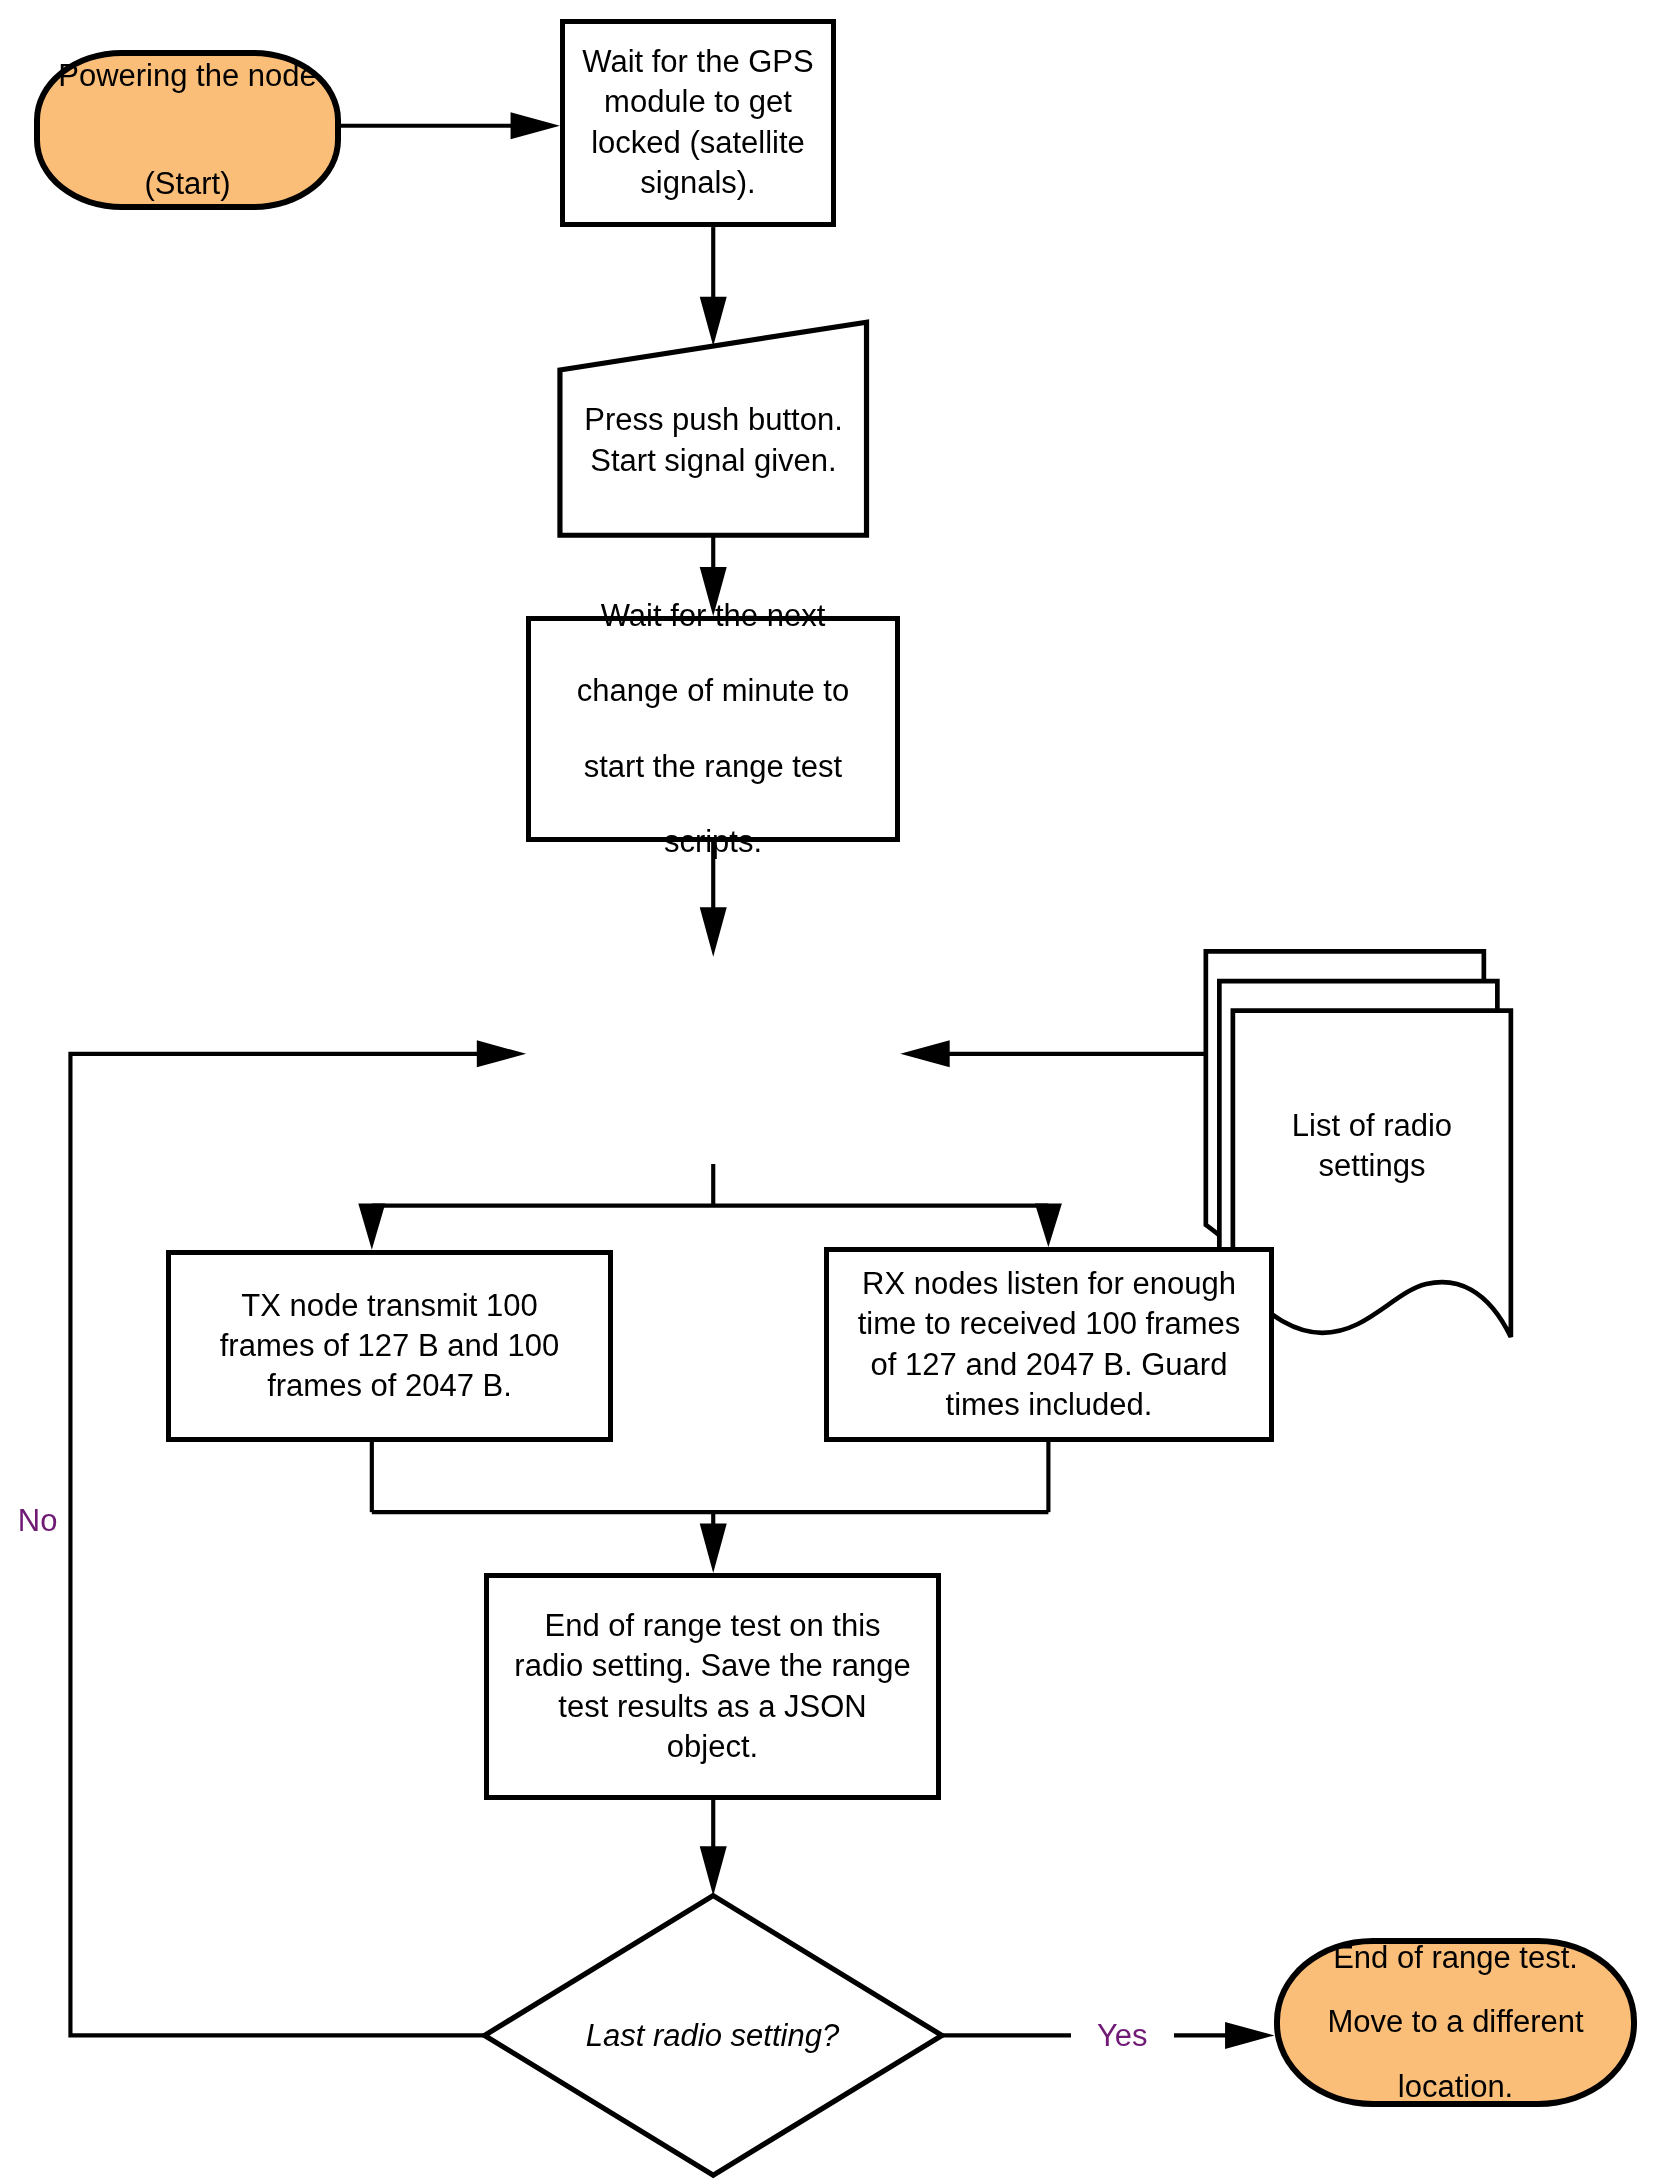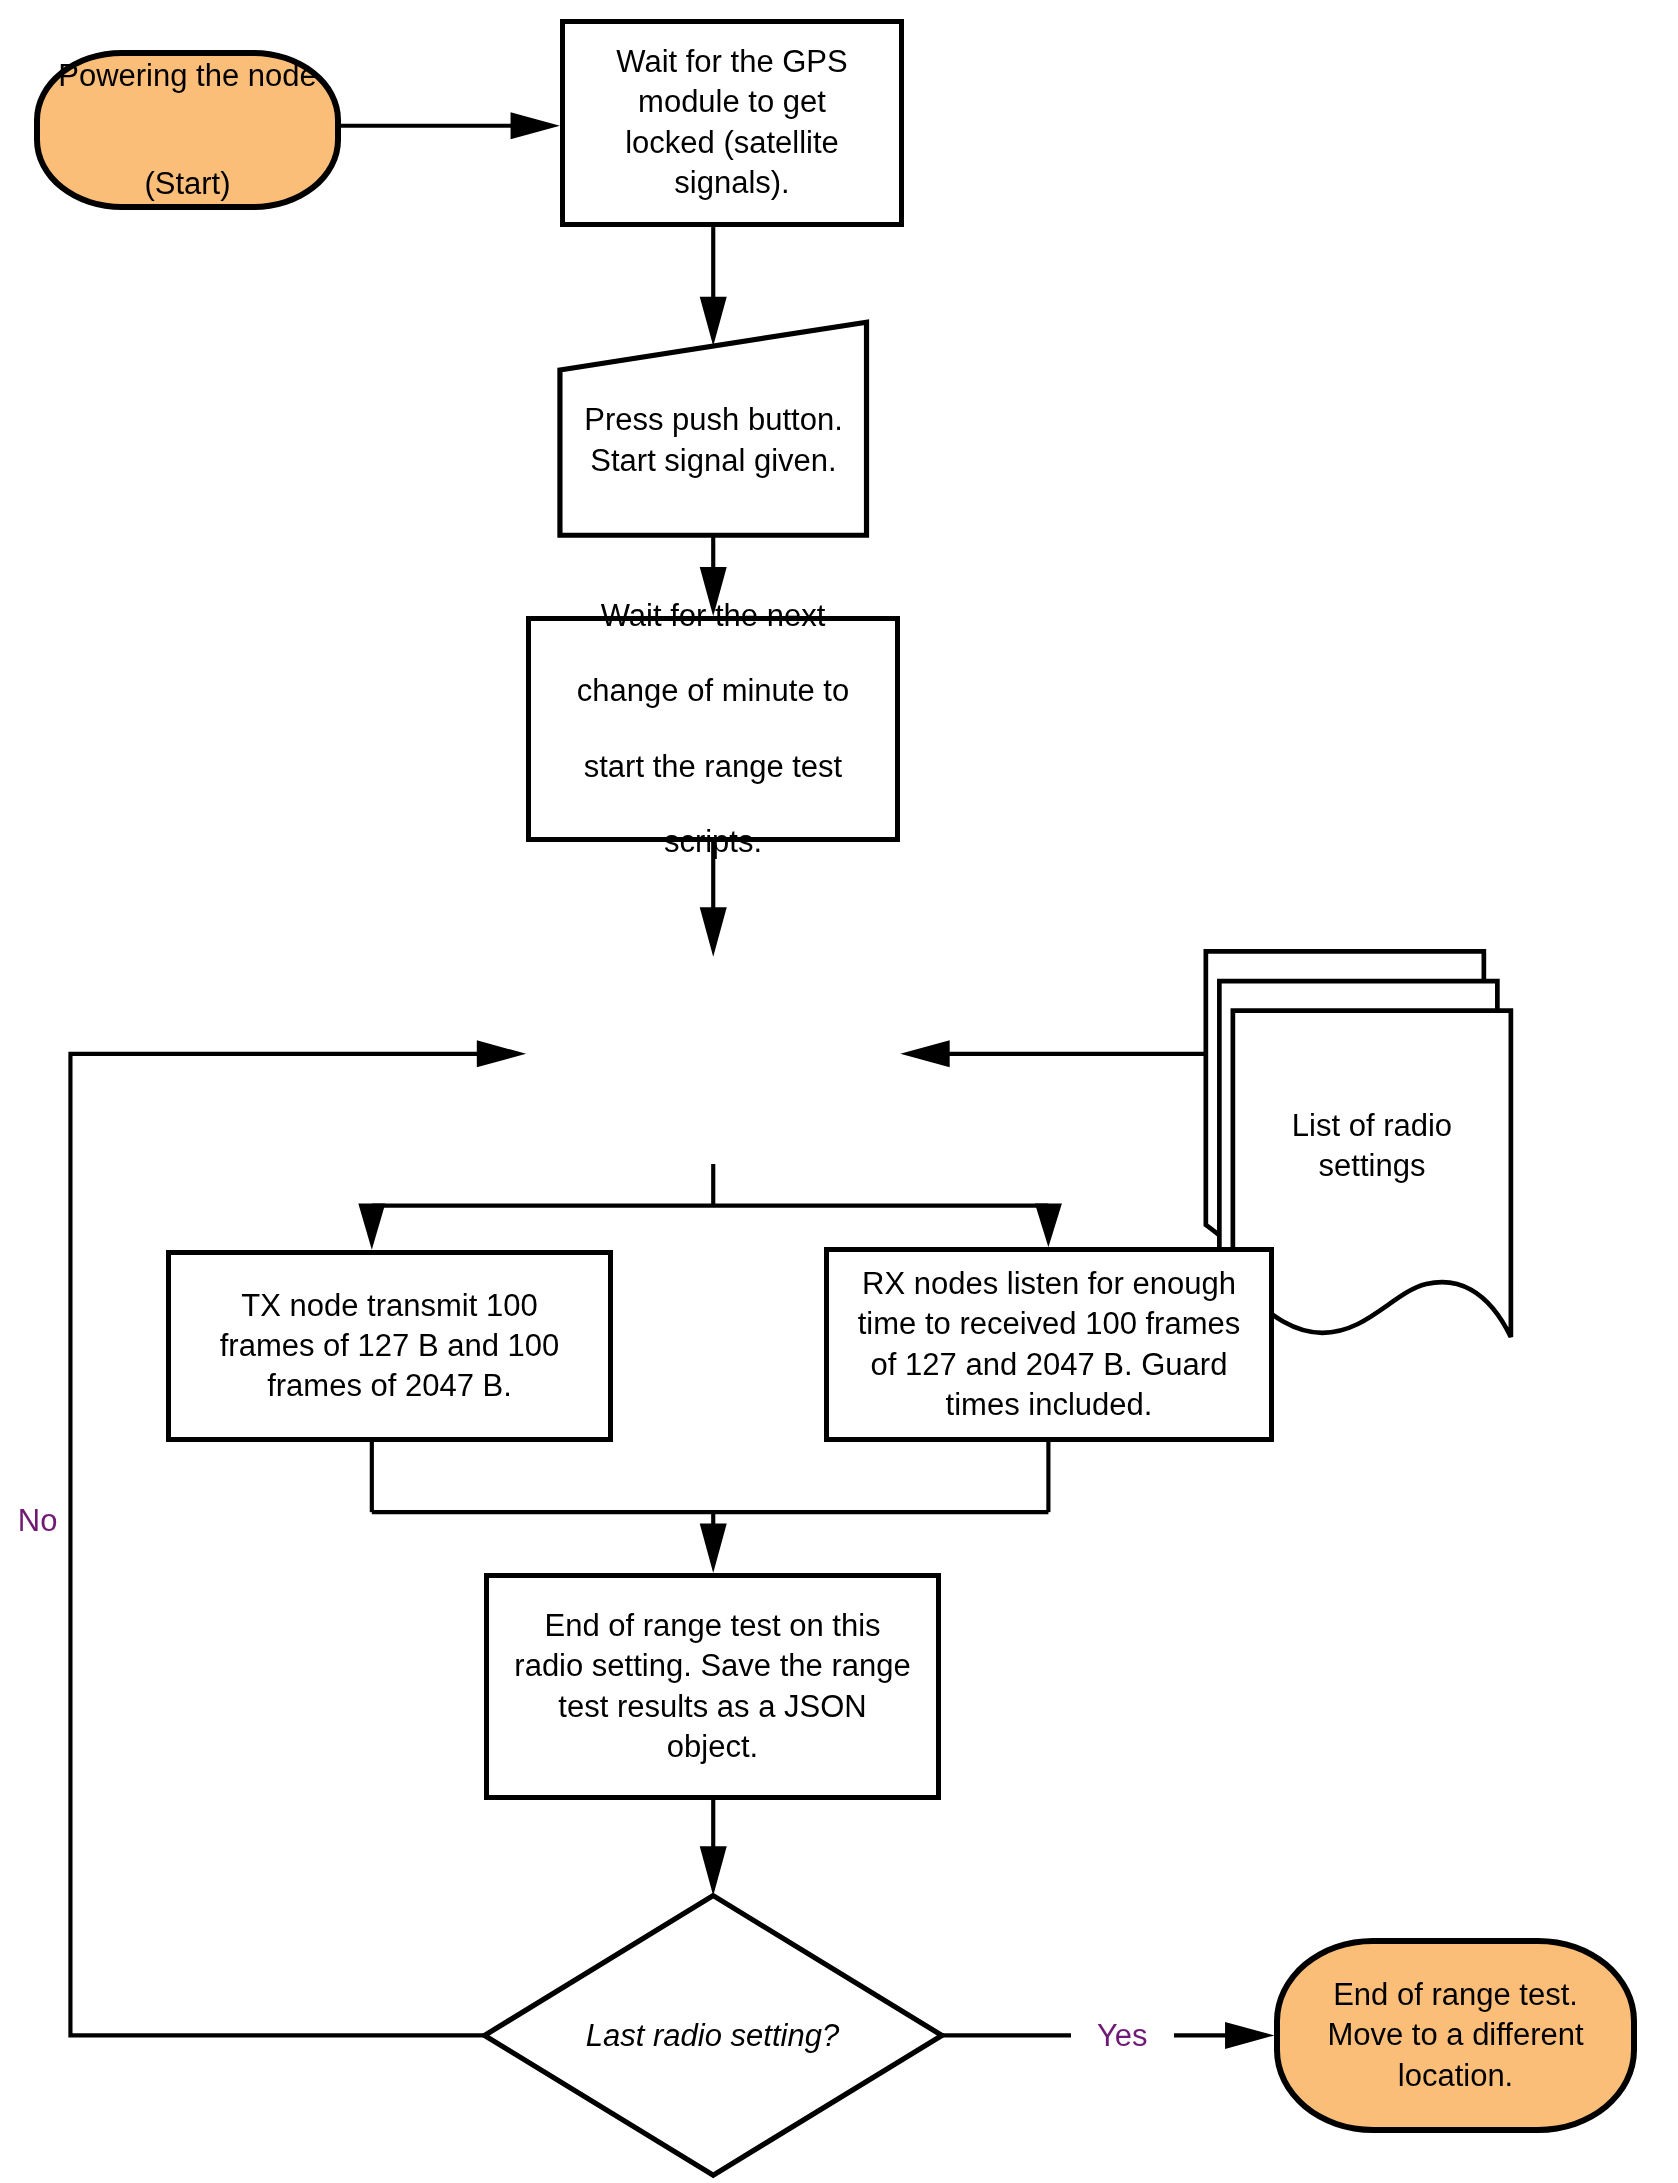--- a/index.html
+++ b/index.html
@@ -82,21 +82,21 @@
     <g>
       <polygon points="1372,3648 1812,3917 1372,4186 932,3917" fill="#ffffff" stroke="#000" stroke-width="10"></polygon>
     </g>
   </svg>
 
   <div class="node term" style="left:34px;top:50px;width:307px;height:160px;border-radius:88px / 70px;justify-content:space-between;">
     <span class="ln">Powering the node</span>
     <span class="ln">(Start)</span>
   </div>
 
-  <div class="node proc" style="left:560px;top:18.7px;width:344px;height:208px;">
+  <div class="node proc" style="left:560px;top:18.7px;width:276px;height:208px;">
     <span class="ln">Wait for the GPS</span>
     <span class="ln">module to get</span>
     <span class="ln">locked (satellite</span>
     <span class="ln">signals).</span>
   </div>
 
   <div class="node ghost" style="left:560px;top:346px;width:307px;height:189px;">
     <span class="ln">Press push button.</span>
     <span class="ln">Start signal given.</span>
   </div>
@@ -131,21 +131,21 @@
     <span class="ln">End of range test on this</span>
     <span class="ln">radio setting. Save the range</span>
     <span class="ln">test results as a JSON</span>
     <span class="ln">object.</span>
   </div>
 
   <div class="node ghost" style="left:484px;top:1896px;width:457px;height:280px;font-style:italic;">
     <span class="ln">Last radio setting?</span>
   </div>
 
-  <div class="node term" style="left:1274px;top:1938px;width:363px;height:195px;border-radius:99px / 83px;">
+  <div class="node term" style="left:1274px;top:1938px;width:363px;height:169px;border-radius:99px / 83px;gap:24px;">
     <span class="ln">End of range test.</span>
     <span class="ln">Move to a different</span>
     <span class="ln">location.</span>
   </div>
 
   <div class="lbl onLine" style="left:1071px;top:2012px;width:88px;height:47px;">Yes</div>
   <div class="lbl" style="left:2.6px;top:1497px;width:70px;height:47px;">No</div>
 
 </div>
 

